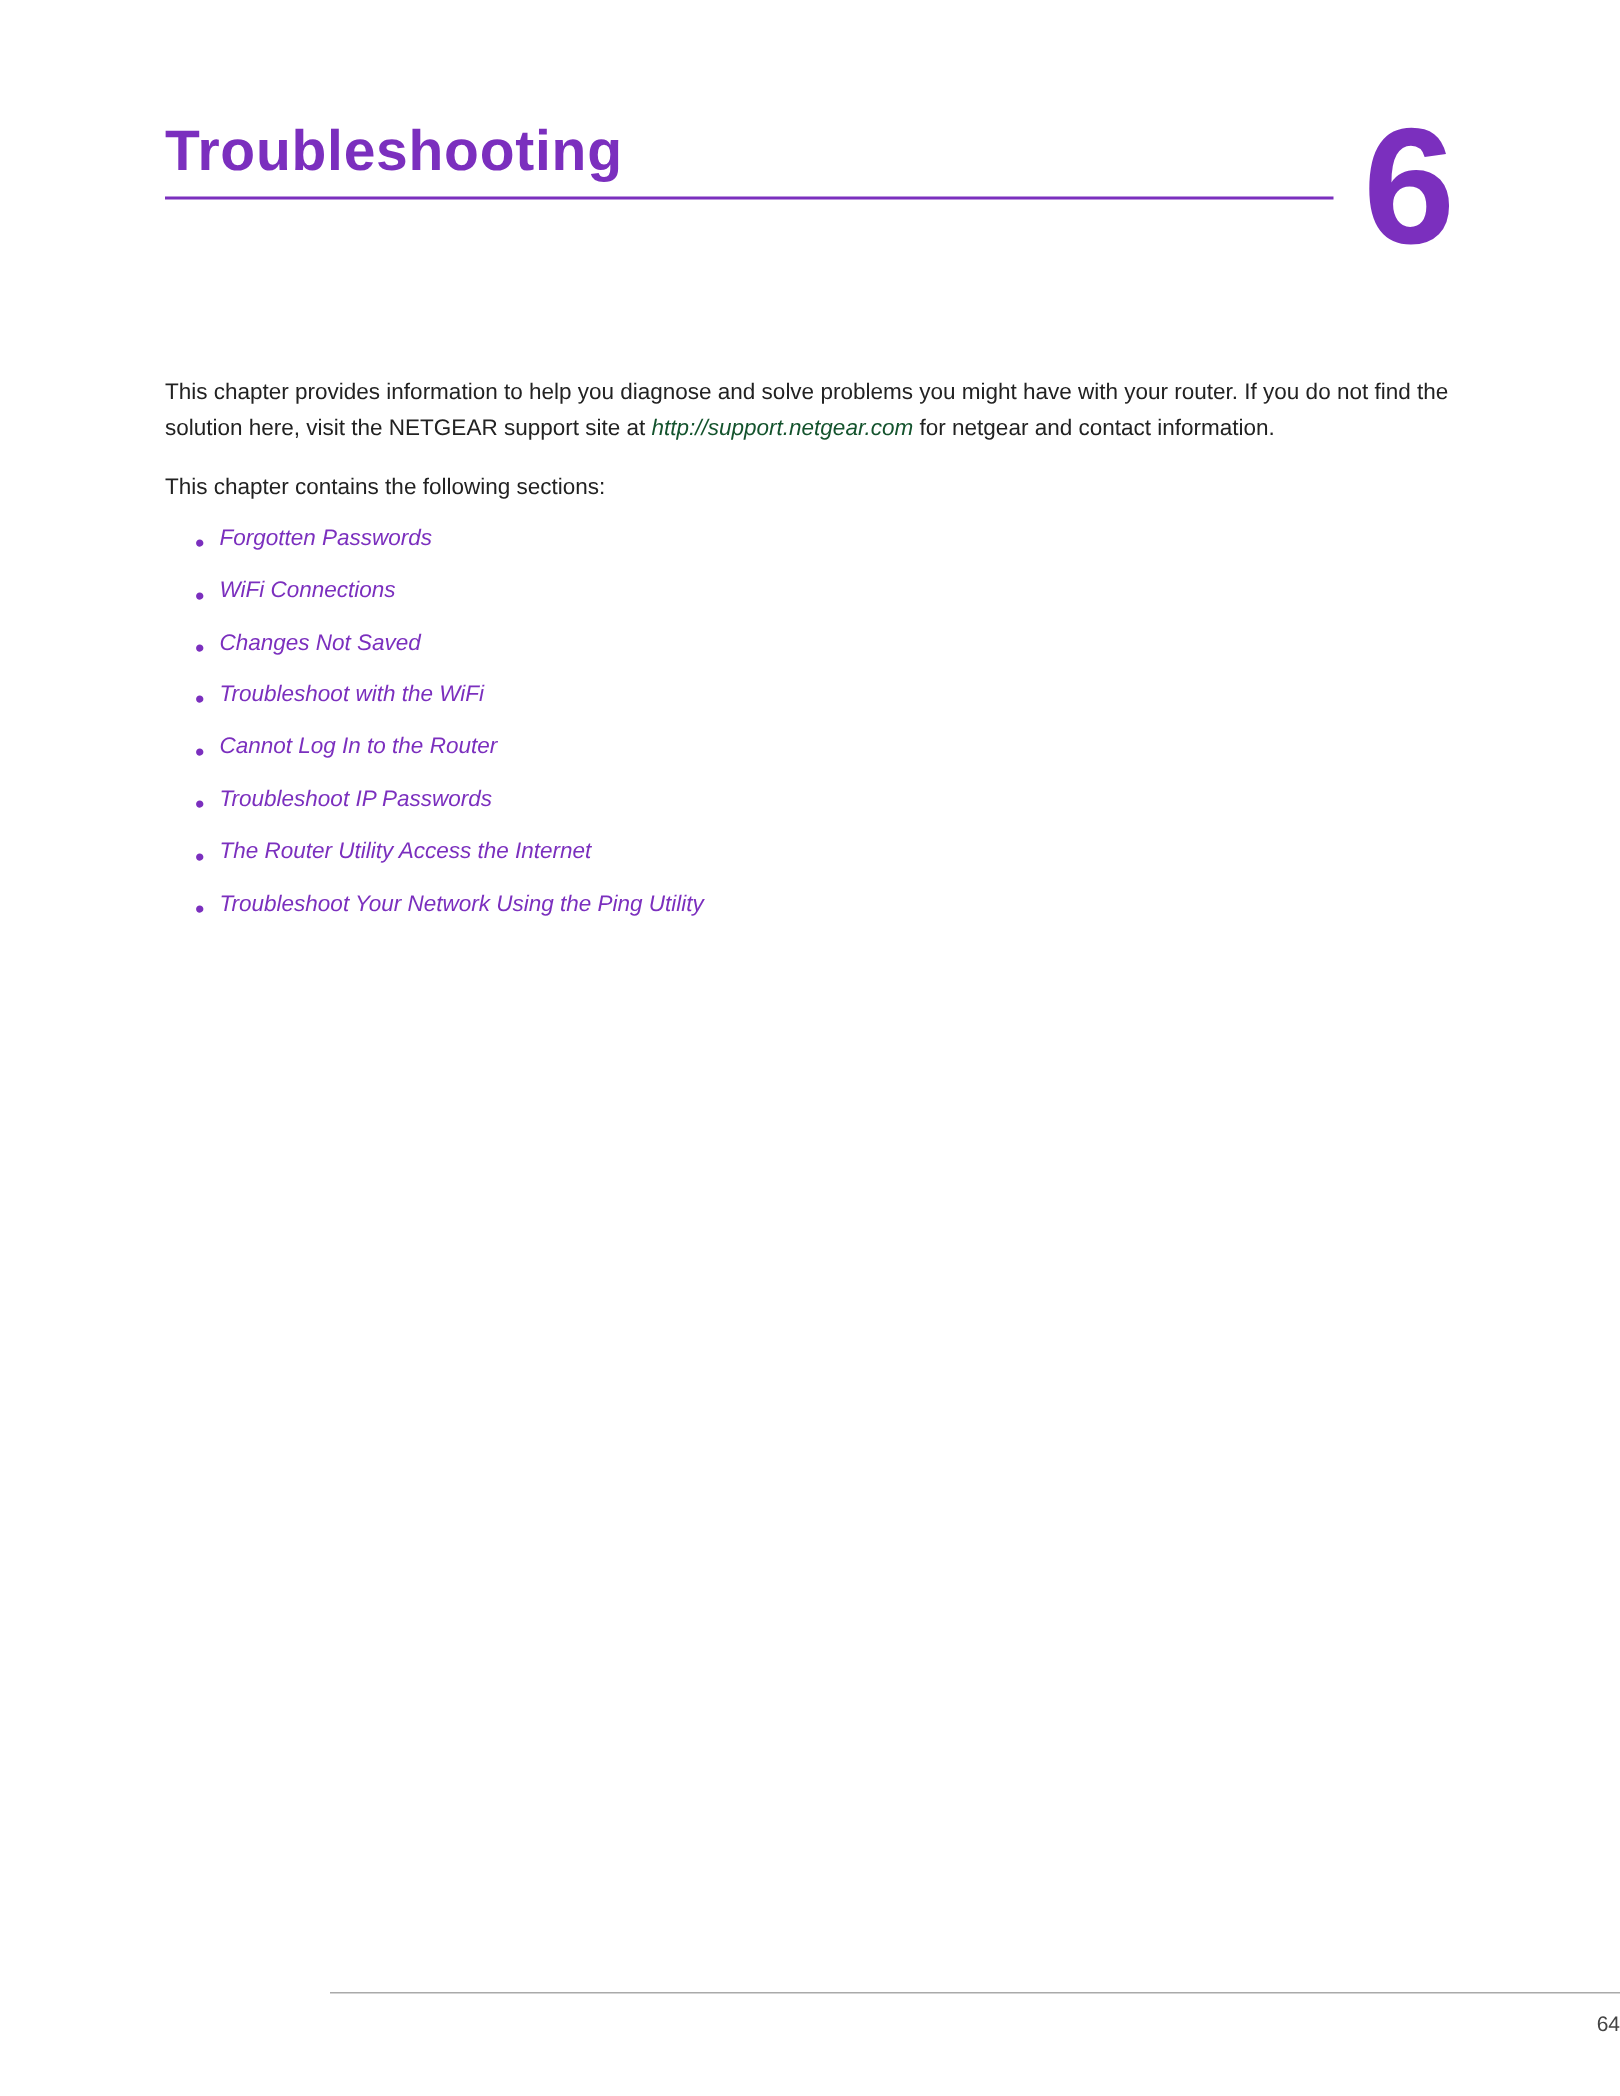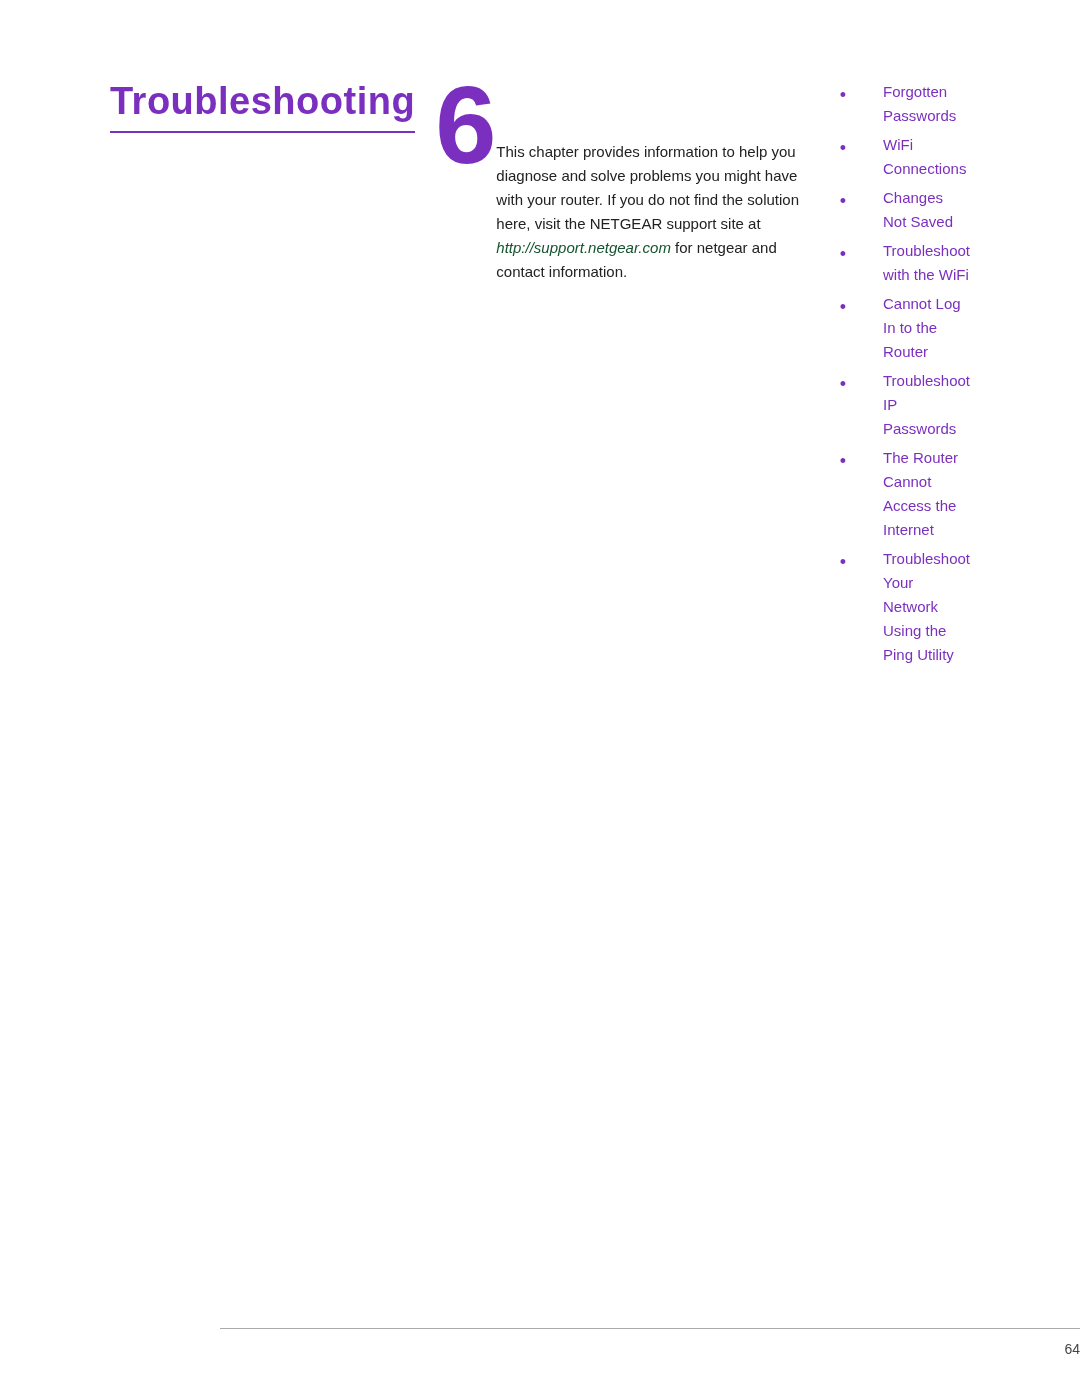--- a/index.html
+++ b/index.html
@@ -17,20 +17,21 @@
       color: #222222;
       position: relative;
     }
 
     .page-container {
       width: 1080px;
       min-height: 1397px;
       padding: 80px 110px 80px 110px;
       position: relative;
       display: flex;
+      flex-direction: column;
     }
 
     .chapter-header {
       display: flex;
       align-items: flex-start;
       justify-content: space-between;
       margin-bottom: 10px;
     }
 
     .chapter-title-block {
@@ -97,22 +98,22 @@
     .bullet {
       color: #7b2fbe;
       font-size: 18px;
       margin-right: 10px;
       margin-top: 1px;
       flex-shrink: 0;
     }
 
     .section-link {
       color: #7b2fbe;
+      font-style: italic;
       text-decoration: none;
-      margin-left: 27px;
     }
 
     .page-footer {
       position: absolute;
       bottom: 40px;
       left: 0;
       right: 0;
       display: flex;
       flex-direction: column;
       align-items: flex-end;
@@ -141,20 +142,21 @@
       <div class="chapter-divider"></div>
     </div>
     <div class="chapter-number">6</div>
   </div>
 
   <p class="intro-text">
     <span>This chapter provides information to help you diagnose and solve problems you might have with your router. If you do not find the solution here, visit the NETGEAR support site at</span>
     <a class="link-purple" href="#">http://support.netgear.com</a><span> for netgear and contact information.</span>
   </p>
 
+  <p class="sections-intro">This chapter contains the following sections:</p>
 
   <ul class="sections-list">
   <li>
         <span class="bullet">•</span>
         <a class="section-link" href="#">Forgotten Passwords</a>
       </li>
       <li>
         <span class="bullet">•</span>
         <a class="section-link" href="#">WiFi Connections</a>
       </li>
@@ -169,21 +171,21 @@
       <li>
         <span class="bullet">•</span>
         <a class="section-link" href="#">Cannot Log In to the Router</a>
       </li>
       <li>
         <span class="bullet">•</span>
         <a class="section-link" href="#">Troubleshoot IP Passwords</a>
       </li>
       <li>
         <span class="bullet">•</span>
-        <a class="section-link" href="#">The Router Cannot Access the Internet</a>
+        <a class="section-link" href="#">The Router Utility Access the Internet</a>
       </li>
       <li>
         <span class="bullet">•</span>
         <a class="section-link" href="#">Troubleshoot Your Network Using the Ping Utility</a>
       </li>
     </ul>
 
   <div class="page-footer">
     <div class="footer-divider"></div>
     <span class="page-number">64</span>

